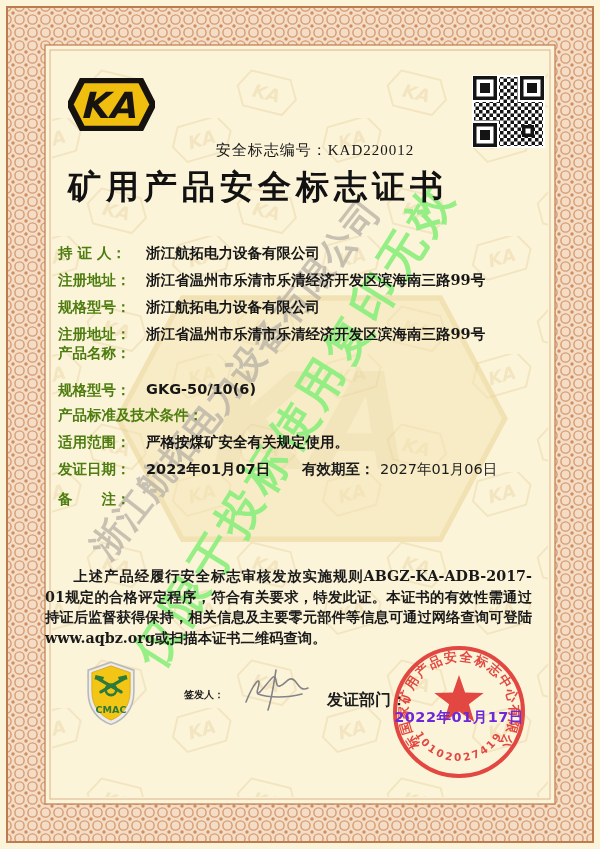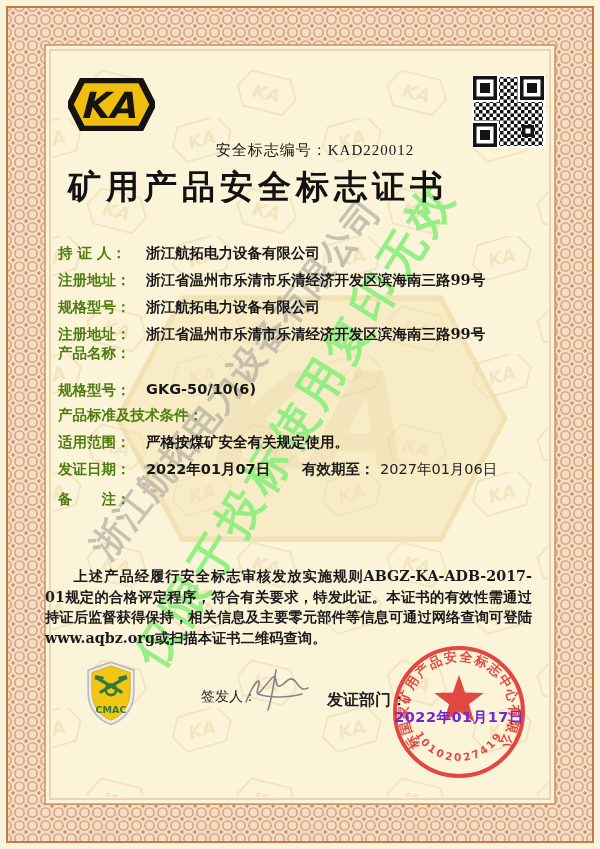--- a/index.html
+++ b/index.html
@@ -48,21 +48,21 @@
     transform:rotate(-52deg); transform-origin:50% 50%;
     letter-spacing:1px;
   }
   .wm-notice{
     left:15px; top:394px; width:560px; text-align:center;
     font-size:46px; color:#8bef7d; opacity:.9;
     transform:rotate(-58deg); transform-origin:50% 50%;
     letter-spacing:5px;
   }
   
-  .signer{position:absolute; left:201px; top:688px; font-size:14px; font-weight:400;}
+  .signer{position:absolute; left:184px; top:688px; font-size:10px; font-weight:700;}
   .dept{position:absolute; left:327px; top:690px; font-size:16px; font-weight:700;}
   .sealdate{
     position:absolute; left:386px; top:708px; width:146px; text-align:center;
     font-size:14.5px; font-weight:700; color:#6d28d9; z-index:6; letter-spacing:.5px;
   }
   .stamp{position:absolute; left:386px; top:637px; z-index:5;}
   .sig{position:absolute; left:228px; top:664px; z-index:2;}
   .cmac{position:absolute; left:86px; top:661px;}
   .qr{position:absolute; left:472px; top:75px;}
   .kalogo{position:absolute; left:68px; top:78px;}

